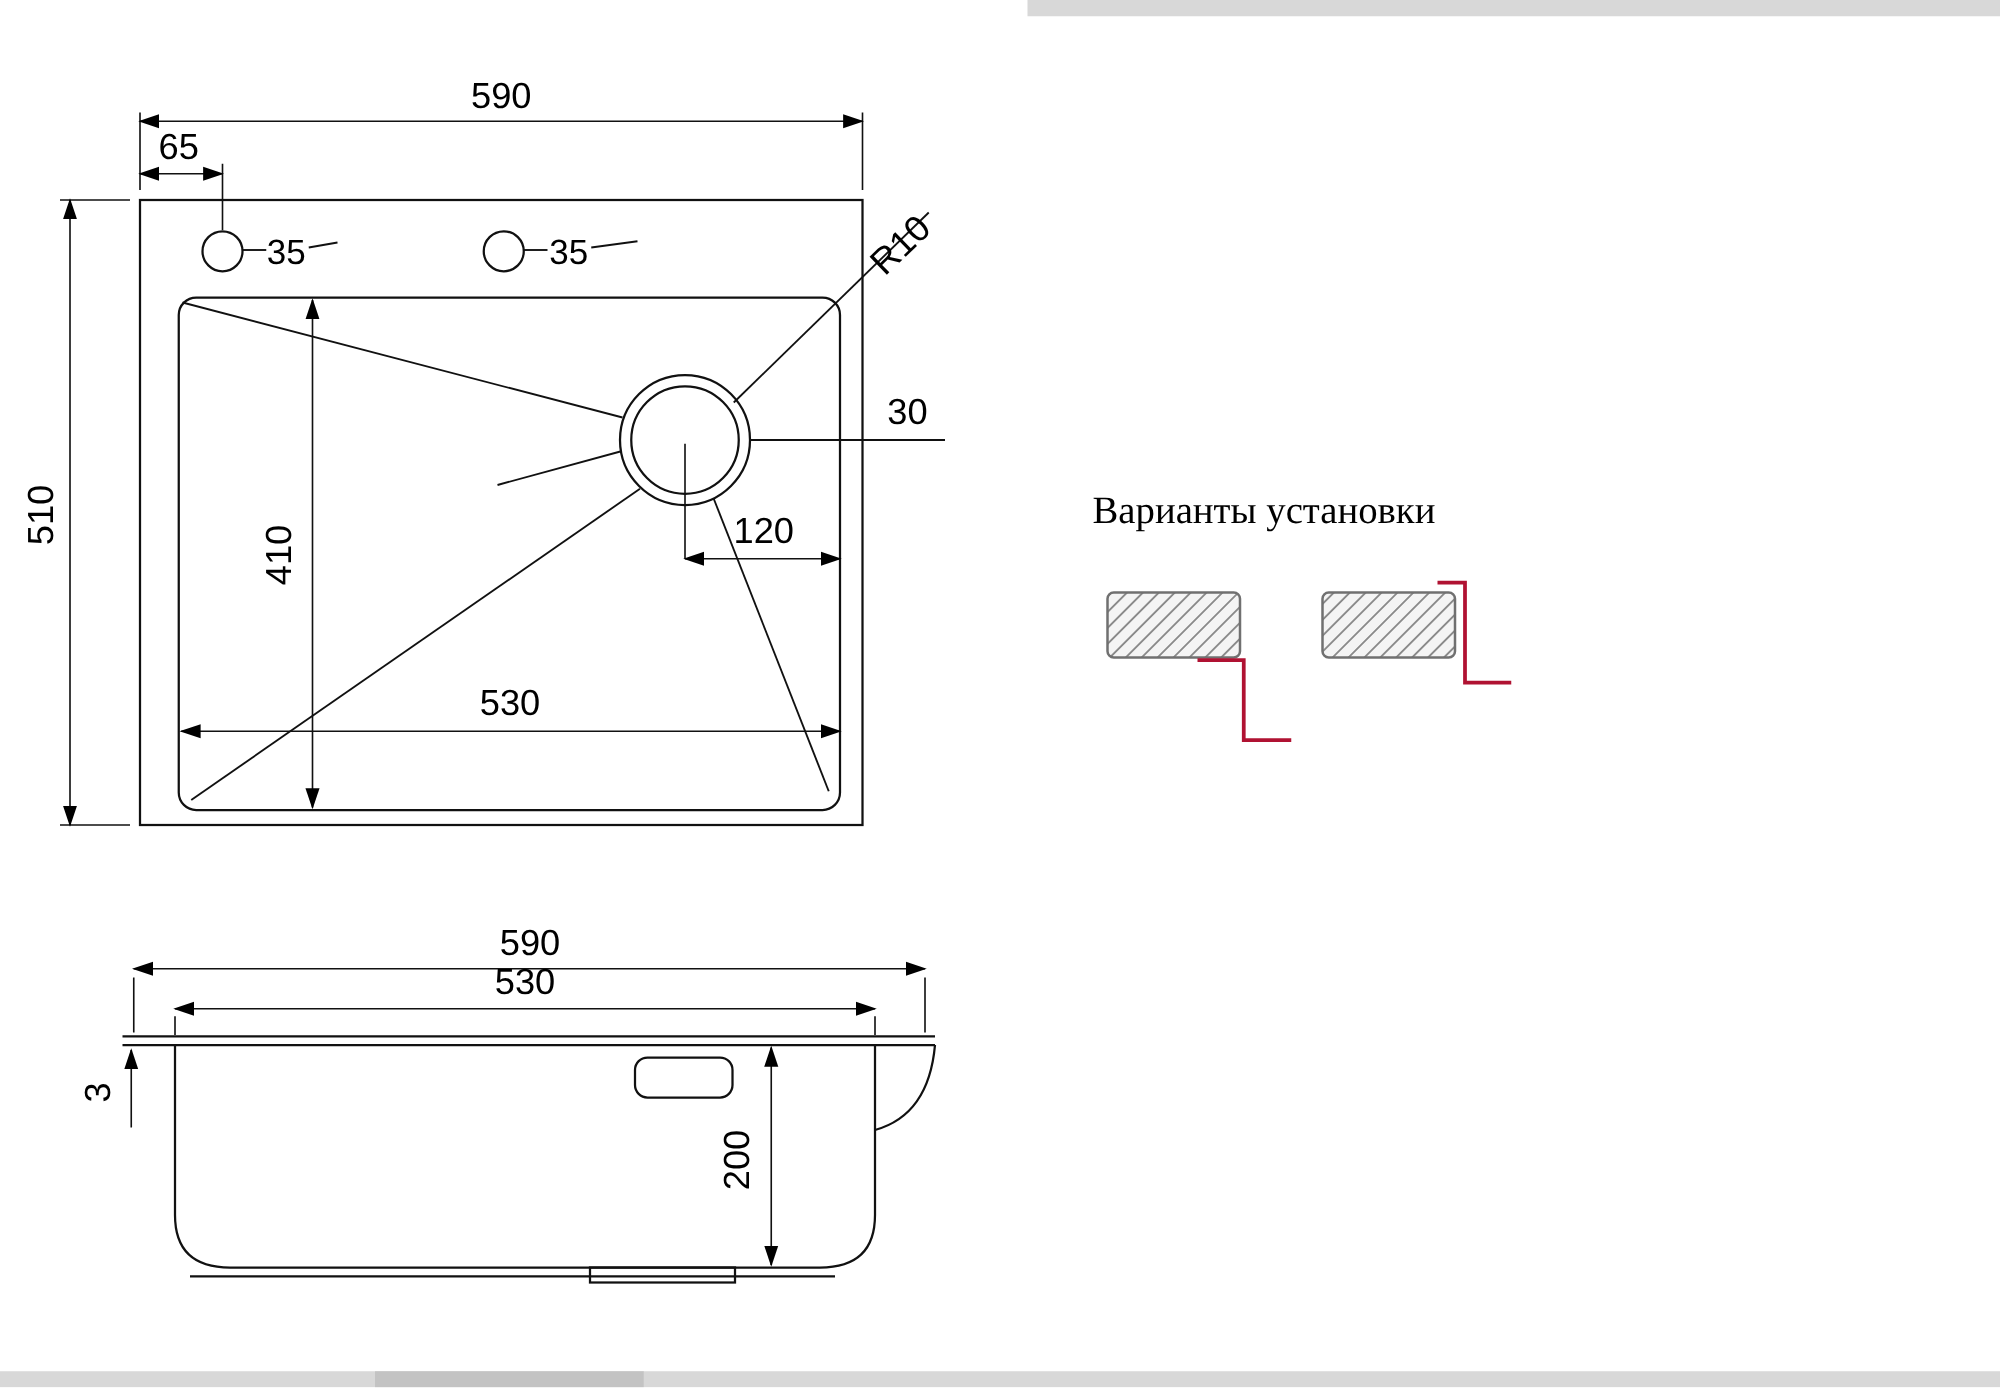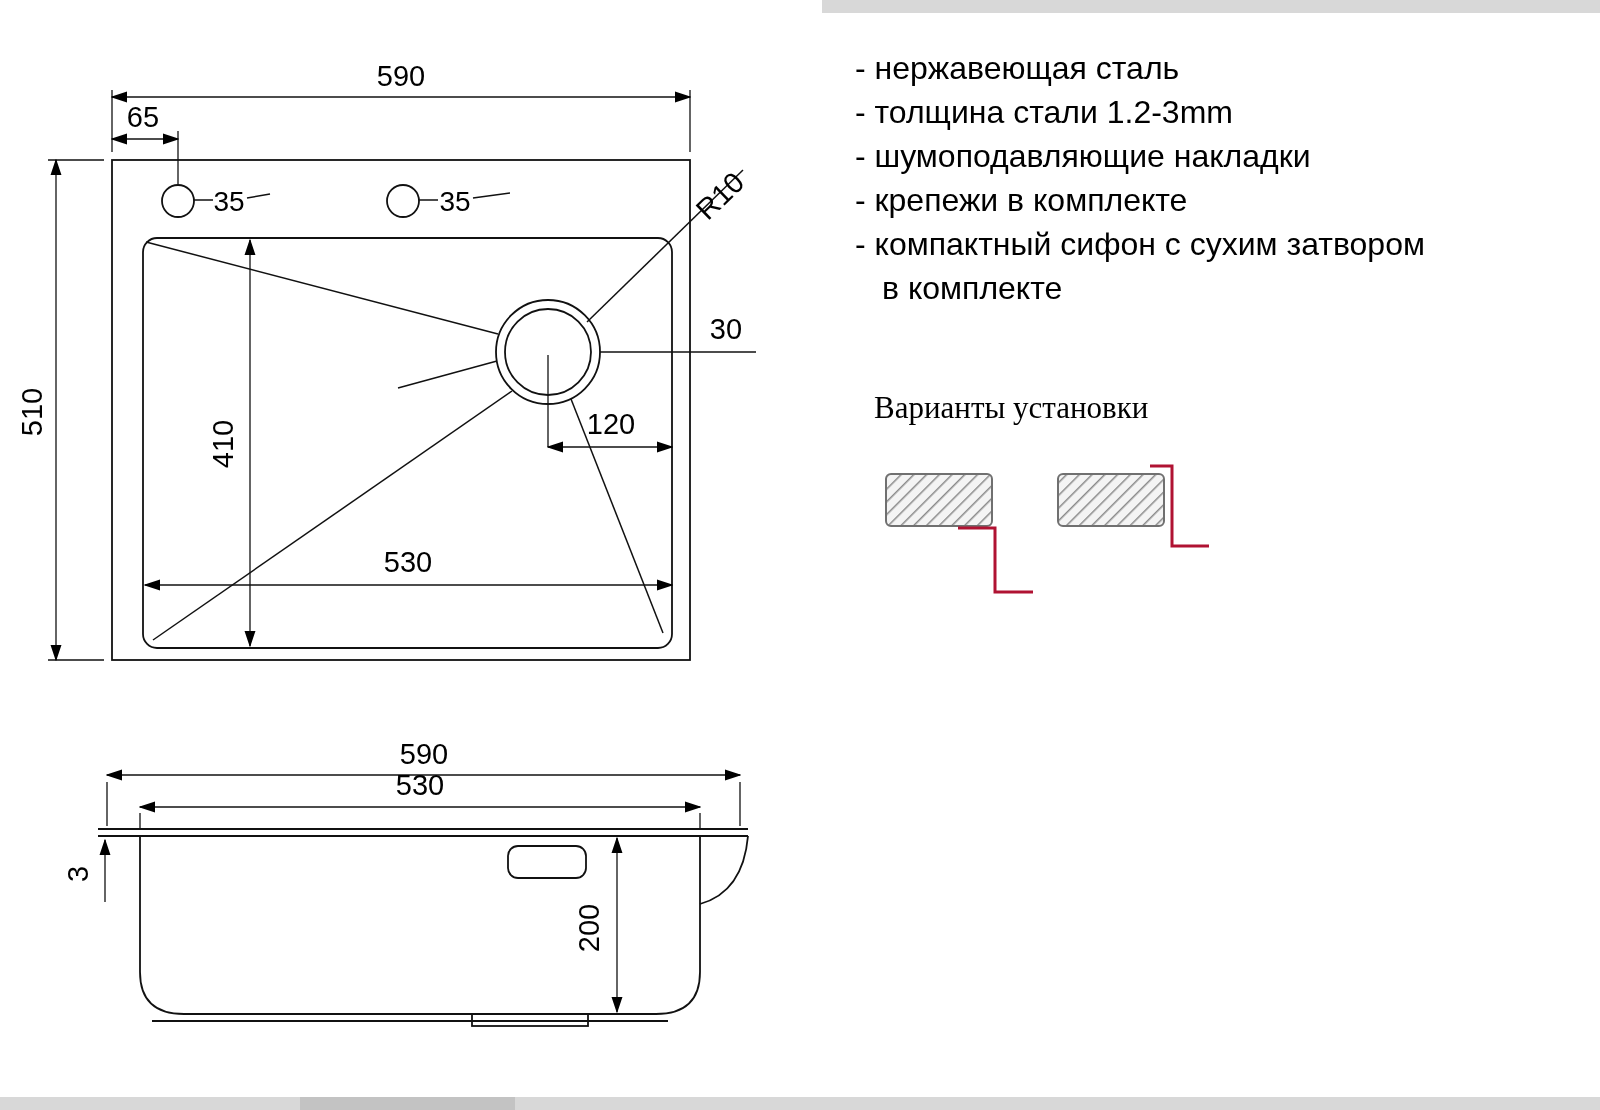--- a/index.html
+++ b/index.html
@@ -142,24 +142,16 @@
     </g>
 
     <g>
       <rect x="886" y="474" width="106" height="52" rx="5" fill="url(#hatch)" stroke="#707070" stroke-width="2"></rect>
       <rect x="1058" y="474" width="106" height="52" rx="5" fill="url(#hatch)" stroke="#707070" stroke-width="2"></rect>
       <polyline points="958,528 995,528 995,592 1033,592" fill="none" stroke="#b01232" stroke-width="3"></polyline>
       <polyline points="1150,466 1172,466 1172,546 1209,546" fill="none" stroke="#b01232" stroke-width="3"></polyline>
     </g>
   </svg>
 
-  <div class="features">
-    <div>- нержавеющая сталь</div>
-    <div>- толщина стали 1.2-3mm</div>
-    <div>- шумоподавляющие накладки</div>
-    <div>- крепежи в комплекте</div>
-    <div>- компактный сифон с сухим затвором</div>
-    <div class="cont">в комплекте</div>
-  </div>
 
   <div class="install-title">Варианты установки</div>
 
 </div>
 
 </body></html>

